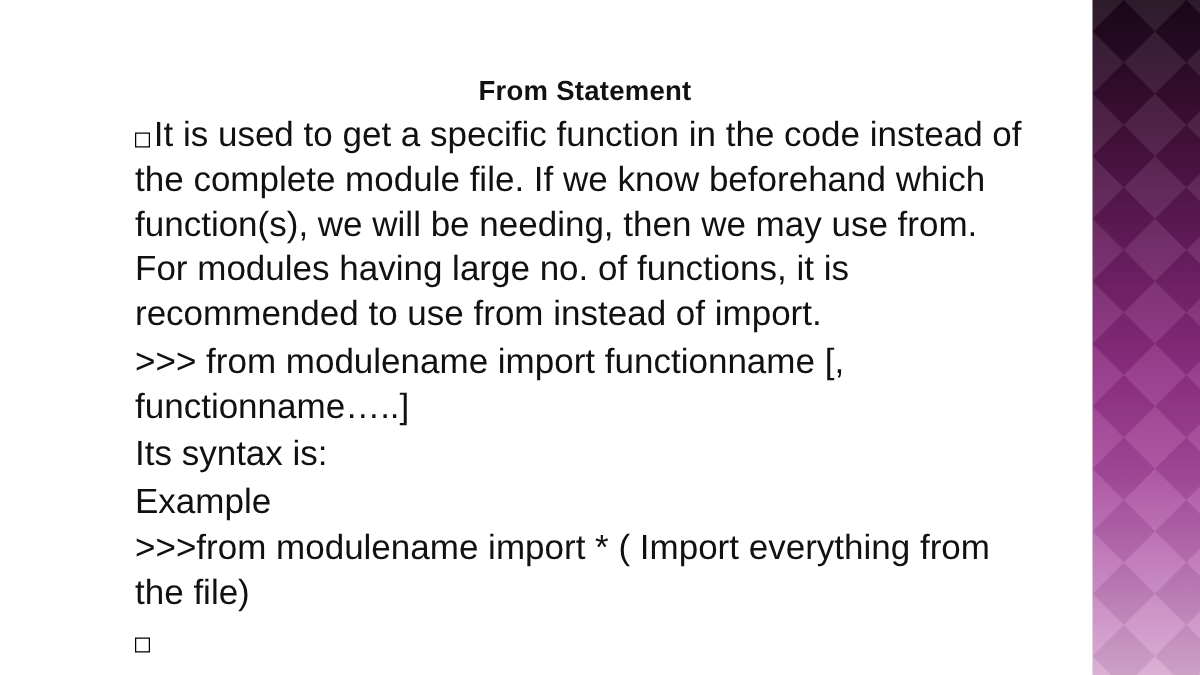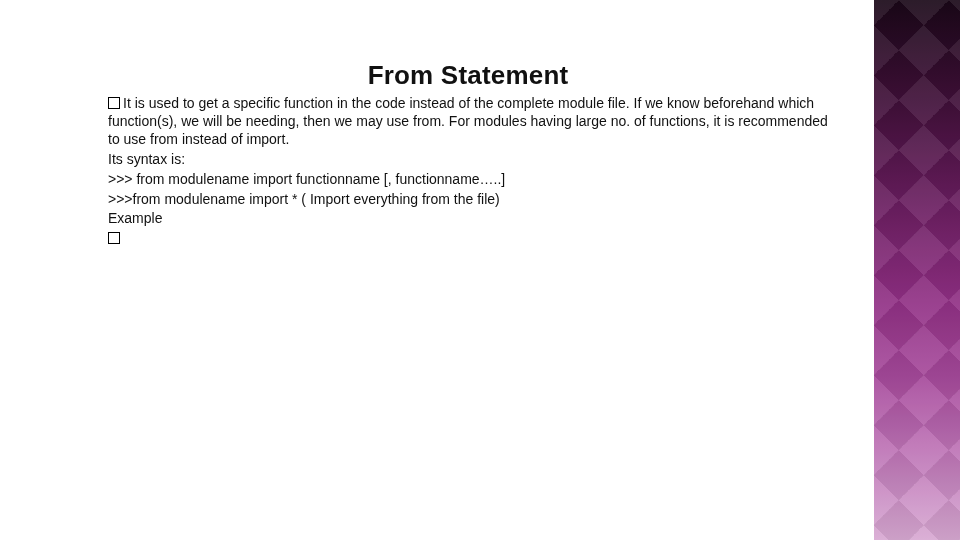--- a/index.html
+++ b/index.html
@@ -61,26 +61,26 @@
   .content {
     position: absolute;
     left: 108px;
     top: 60px;
     width: 720px;
     color: #111;
   }
   .title {
     text-align: center;
     font-weight: 700;
-    font-size: 26px;
+    font-size: 22px;
     margin: 0 0 4px 0;
     letter-spacing: 0.2px;
   }
   .para, .line {
-    font-size: 14px;
+    font-size: 28px;
     line-height: 1.28;
     margin: 0 0 2px 0;
   }
   .para {
     text-align: left;
   }
   .box {
     display: inline-block;
     width: 12px;
     height: 12px;
@@ -101,24 +101,24 @@
   <div class="band"></div>
 
   <div class="content">
 
     <p class="title">From Statement</p>
 
     <p class="para indent-block">
       <span class="box"></span><span>It is used to get a specific function in the code instead of the complete module file. If we know beforehand which function(s), we will be needing, then we may use from. For modules having large no. of functions, it is recommended to use from instead of import.</span>
     </p>
 
+    <p class="line">&gt;&gt;&gt; from modulename import functionname [, functionname…..]</p>
     <p class="line">Its syntax is:</p>
-    <p class="line">&gt;&gt;&gt; from modulename import functionname [, functionname…..]</p>
+    <p class="line">Example</p>
     <p class="line">&gt;&gt;&gt;from modulename import * ( Import everything from the file)</p>
-    <p class="line">Example</p>
 
 
     <p class="line">
       <span class="box"></span>
     </p>
 
   </div>
 </div>
 
 </body></html>

